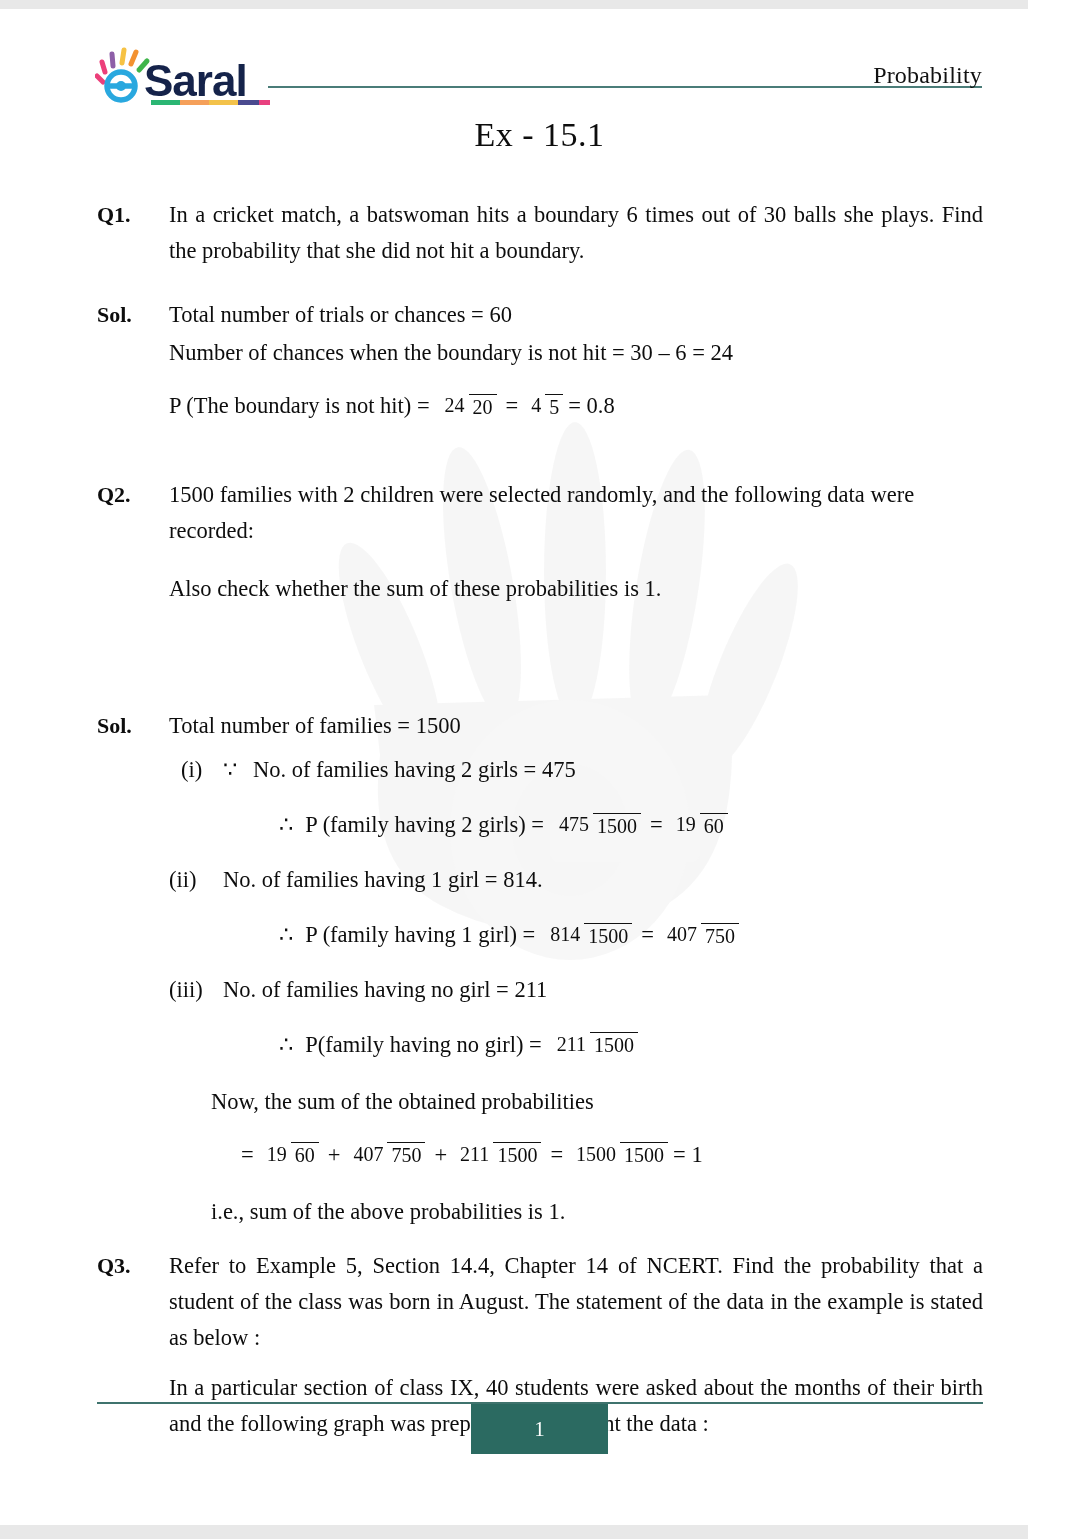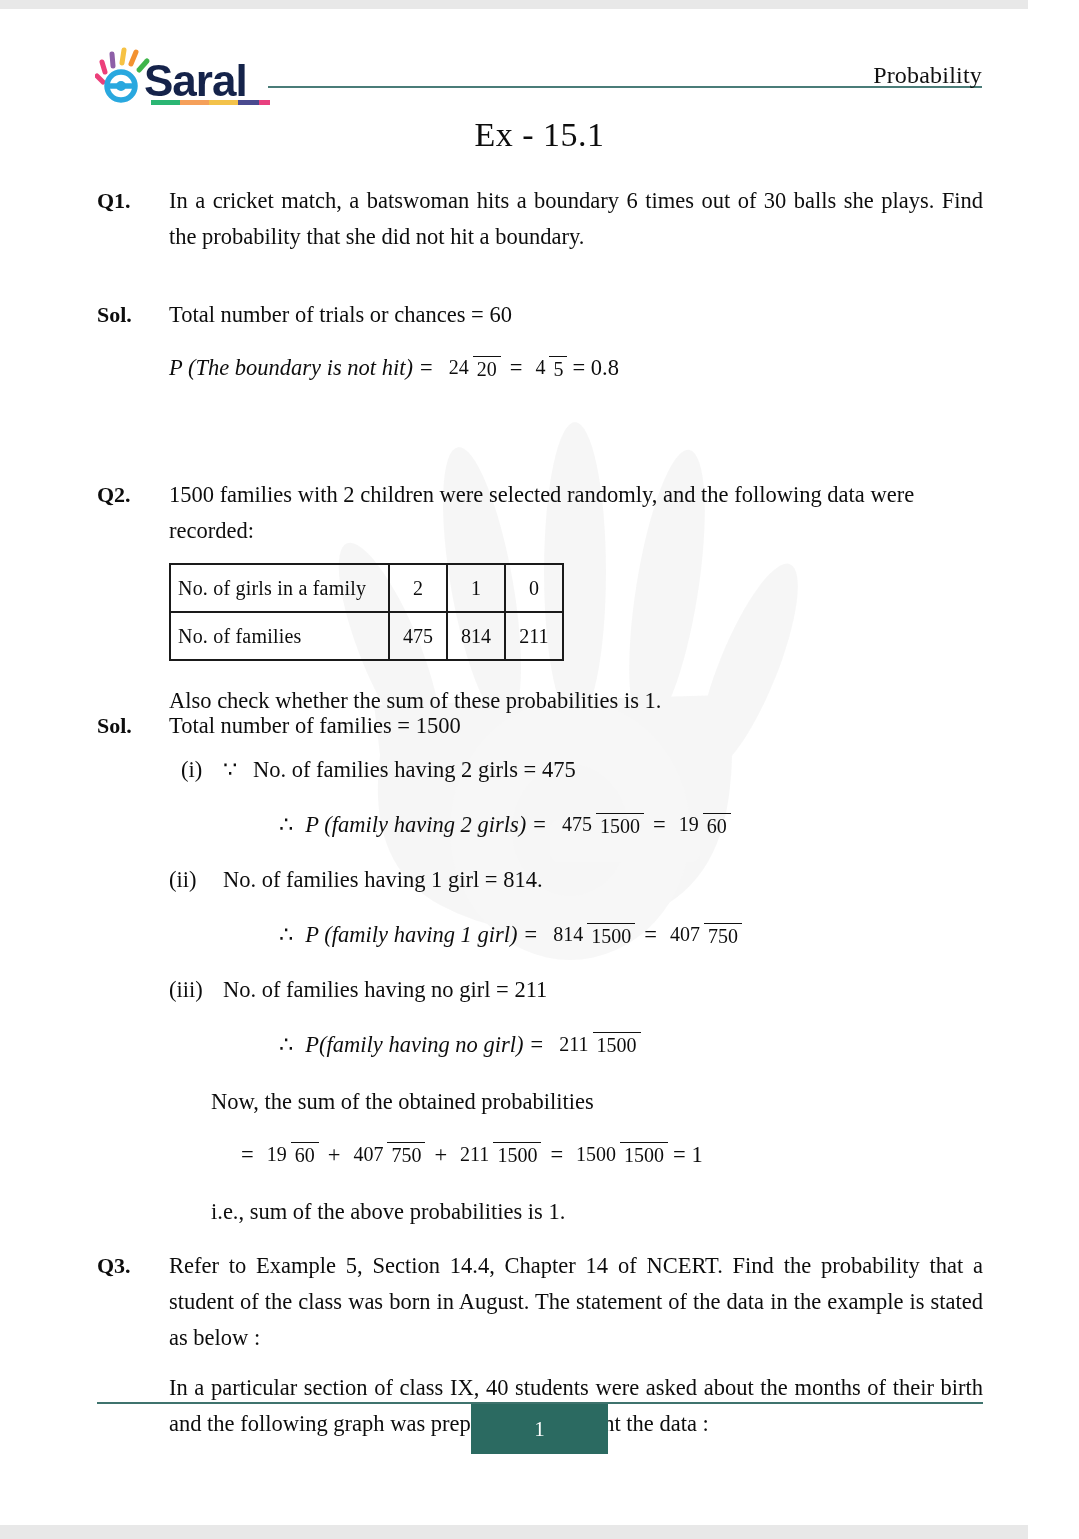--- a/index.html
+++ b/index.html
@@ -114,21 +114,21 @@
   .justified { text-align: justify; text-align-last: left; }
 
   
   .mathline {
     display: flex;
     align-items: center;
     font-size: 22.5px;
     line-height: 1.15;
     white-space: nowrap;
   }
-  .mathline .lbl { margin-right: 6px; font-style: italic; }
+  .mathline .lbl { margin-right: 6px; }
   .frac {
     display: inline-flex;
     flex-direction: row;
     align-items: center;
     vertical-align: middle;
     margin: 0 5px;
     font-size: 20px;
     line-height: 1.12;
   }
   .frac .num { padding: 0 4px 1px 4px; }
@@ -231,31 +231,32 @@
         <rect x="164" y="54" width="11" height="5" fill="#e8407f"></rect>
       </svg>
     </div>
 
     <div class="header-rule"></div>
     <div class="header-title">Probability</div>
   </div>
 
   <div class="ex-title">Ex - 15.1</div>
 
-  <div class="block" style="top:183px;justify-content:flex-end;">
+  <div class="block" style="top:197px;justify-content:flex-end;">
     <div class="tag">Q1.</div>
     <div class="body-col">
       <p class="para justified">In a cricket match, a batswoman hits a boundary 6 times out of 30 balls she plays. Find the probability that she did not hit a boundary.</p>
     </div>
   </div>
 
   <div class="block" style="top:297px;">
     <div class="tag">Sol.</div>
     <div class="body-col">
       <p class="para">Total number of trials or chances = 60</p>
+      <p class="para">Number of chances when the boundary is not hit = 30 – 6 = 24</p>
       <div class="mathline" style="margin-top:22px;">
         <span class="lbl">P (The boundary is not hit)  =</span>
         <span class="frac">
           <span class="num">24</span>
           <span class="den">20</span>
         </span>
         <span class="op">=</span>
         <span class="frac">
           <span class="num">4</span>
           <span class="den">5</span>
@@ -263,36 +264,20 @@
         <span>= 0.8</span>
       </div>
     </div>
   </div>
 
   <div class="block" style="top:477px;">
     <div class="tag">Q2.</div>
     <div class="body-col">
       <p class="para">1500 families with 2 children were selected randomly, and the following data were recorded:</p>
 
-      <table class="data-table" style="margin-top:14px;">
-        <tbody>
-            <tr>
-          <td class="rowhead">No. of girls in a family</td>
-          <td class="val">2</td>
-          <td class="val">1</td>
-          <td class="val">0</td>
-        </tr>
-        <tr>
-          <td class="rowhead">No. of families</td>
-          <td class="val">475</td>
-          <td class="val">814</td>
-          <td class="val">211</td>
-        </tr>
-      </tbody>
-        </table>
 
       <p class="para" style="margin-top:22px;">Also check whether the sum of these probabilities is 1.</p>
     </div>
   </div>
 
   <div class="block" style="top:708px;">
     <div class="tag">Sol.</div>
     <div class="body-col">
       <p class="para">Total number of families = 1500</p>
 

